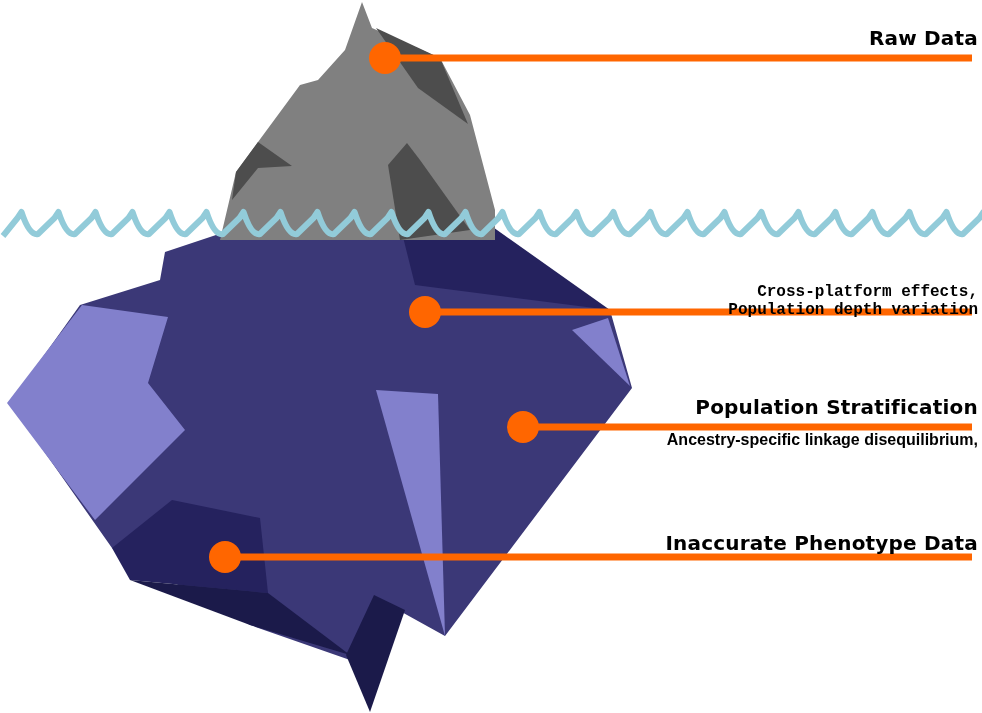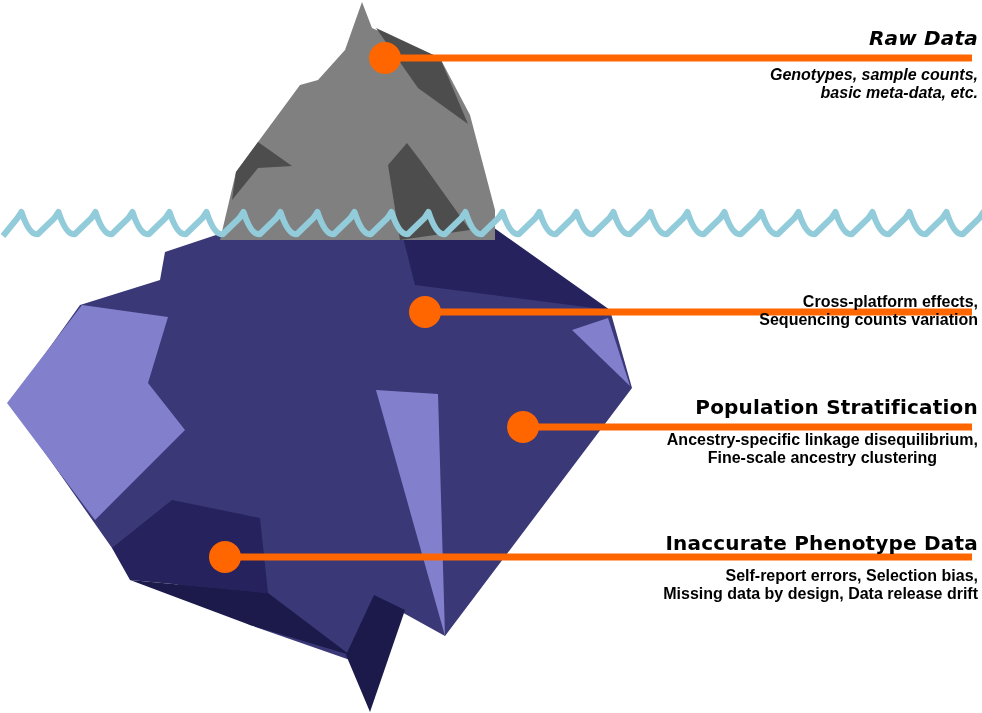--- a/index.html
+++ b/index.html
@@ -41,43 +41,34 @@
         <circle cx="385" cy="58" r="16" fill="#ff6600"></circle>
         <line x1="425" y1="312" x2="972" y2="312" stroke="#ff6600" stroke-width="7"></line>
         <circle cx="425" cy="312" r="16" fill="#ff6600"></circle>
         <line x1="523" y1="427" x2="972" y2="427" stroke="#ff6600" stroke-width="7"></line>
         <circle cx="523" cy="427" r="16" fill="#ff6600"></circle>
         <line x1="225" y1="557" x2="972" y2="557" stroke="#ff6600" stroke-width="7"></line>
         <circle cx="225" cy="557" r="16" fill="#ff6600"></circle>
       </g>
   </svg>
 
-  <div class="label-block" style="top:26px;font-style:italic;">
+  <div class="label-block" style="top:26px;">
     <div class="label-title">Raw Data</div>
-    <div class="label-desc" style="margin-top:16px;">
-      <div>Genotypes, sample counts,</div>
-      <div>basic meta-data, etc.</div>
-    </div>
   </div>
 
   <div class="label-block" style="top:280px;">
-    <div class="label-desc" style="margin-top:13px;">
+    <div class="label-desc" style="margin-top:3px;font-family:Liberation Mono, monospace;">
       <div>Cross-platform effects,</div>
-      <div>Sequencing counts variation</div>
+      <div>Population depth variation</div>
     </div>
   </div>
 
   <div class="label-block" style="top:395px;margin-left:35px;">
     <div class="label-title">Population Stratification</div>
     <div class="label-desc" style="margin-top:12px;text-align:center;">
       <div>Ancestry-specific linkage disequilibrium,</div>
-      <div>Fine-scale ancestry clustering</div>
     </div>
   </div>
 
   <div class="label-block" style="top:531px;">
     <div class="label-title">Inaccurate Phenotype Data</div>
-    <div class="label-desc" style="margin-top:12px;">
-      <div>Self-report errors, Selection bias,</div>
-      <div>Missing data by design, Data release drift</div>
-    </div>
   </div>
 </div>
 
 </body></html>

